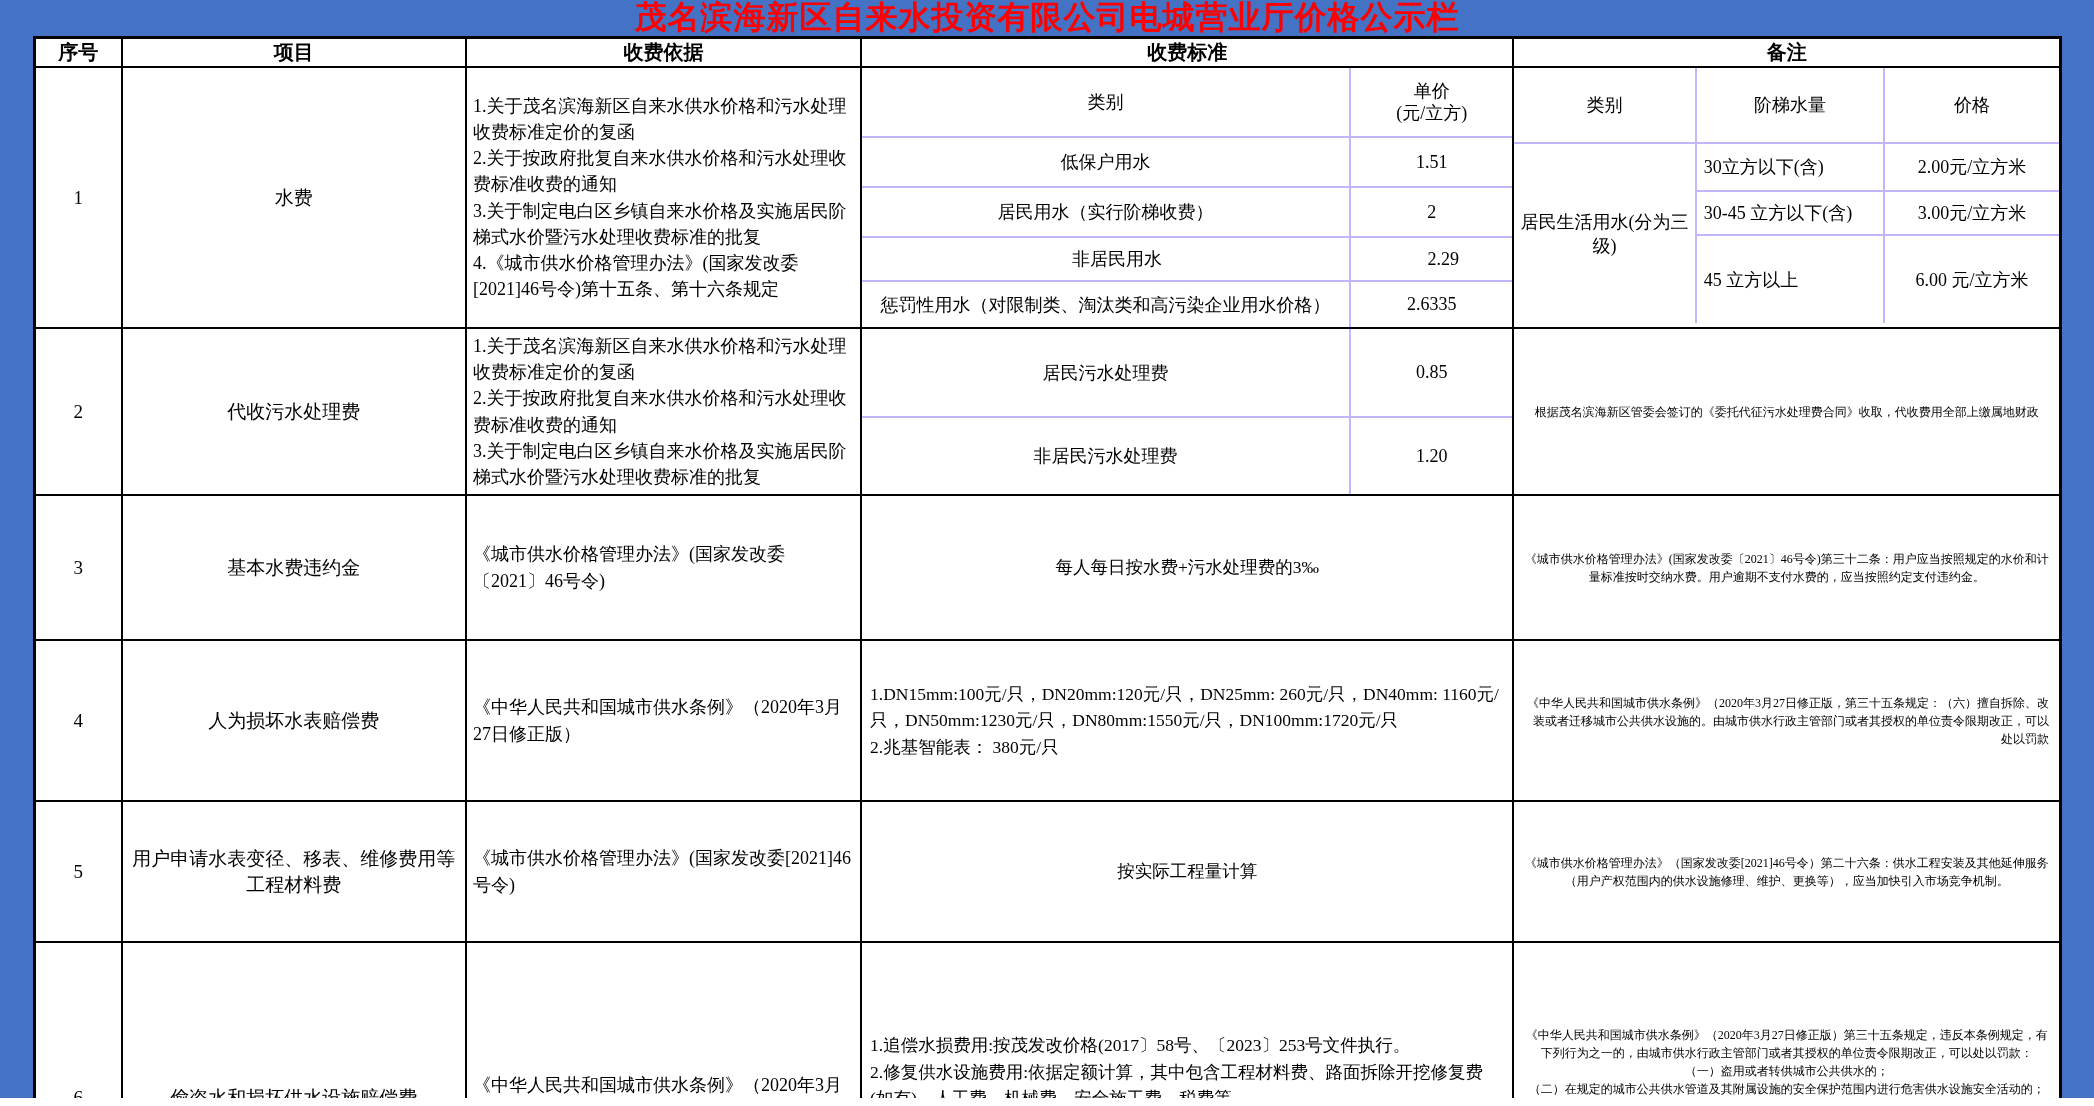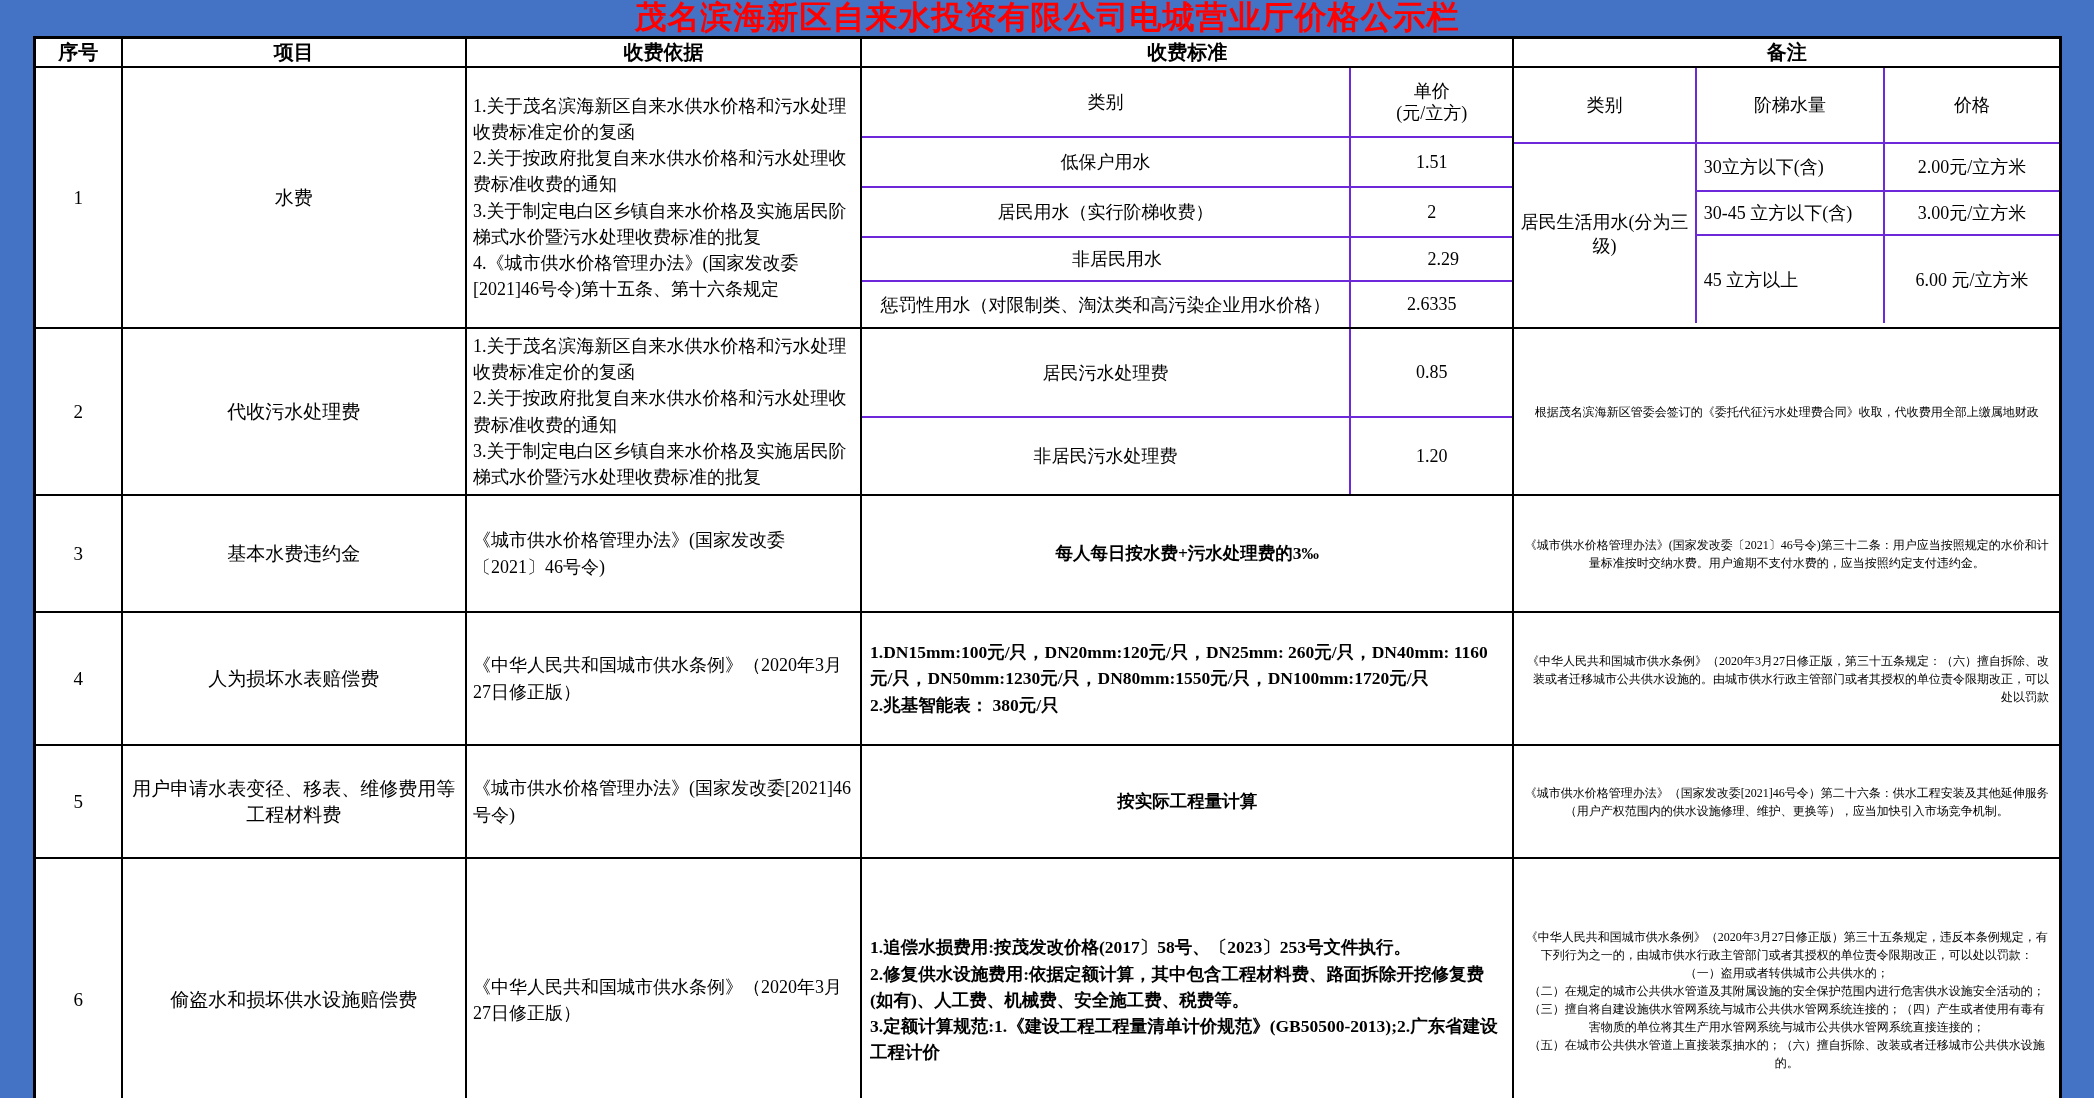--- a/index.html
+++ b/index.html
@@ -25,26 +25,26 @@
     font-family:"Liberation Sans","DejaVu Sans",sans-serif;text-align:center;
   }
   td{vertical-align:middle;}
   td.c{text-align:center;font-size:19px;padding:2px 4px;}
   td.basis{
     font-size:18px;line-height:1.45;padding:4px 6px;
     white-space:pre-line;text-align:left;
   }
   td.txt{white-space:pre-line;font-size:12px;line-height:1.5;padding:4px 10px;text-align:center;}
   td.txt.left{text-align:right;}
-  td.std-plain{white-space:pre-line;font-size:17.5px;line-height:1.5;padding:4px 8px;text-align:center;font-weight:bold;}
+  td.std-plain{white-space:pre-line;font-size:17.5px;line-height:1.5;padding:18px 8px;text-align:center;}
   td.std-plain.left{text-align:left;}
   td.embed{padding:0;vertical-align:top;}
   table.inner{width:100%;border-collapse:collapse;table-layout:fixed;}
   table.inner td{
-    border:2px solid #6d28d9;font-size:18px;text-align:center;
+    border:2px solid #c4b5fd;font-size:18px;text-align:center;
     vertical-align:middle;padding:2px 5px;
   }
   table.inner tr:first-child > td{border-top:none;}
   table.inner tr > td:first-child{border-left:none;border-radius:23px;}
   table.inner tr > td:last-child{border-right:none;}
   table.inner tr:last-child > td{border-bottom:none;}
   table.inner td.nb{border-bottom:none;}
   table.inner td.pre{white-space:pre-line;line-height:1.25;margin-left:24px;}
   table.inner td.tier{text-align:left;padding-left:7px;}
   

